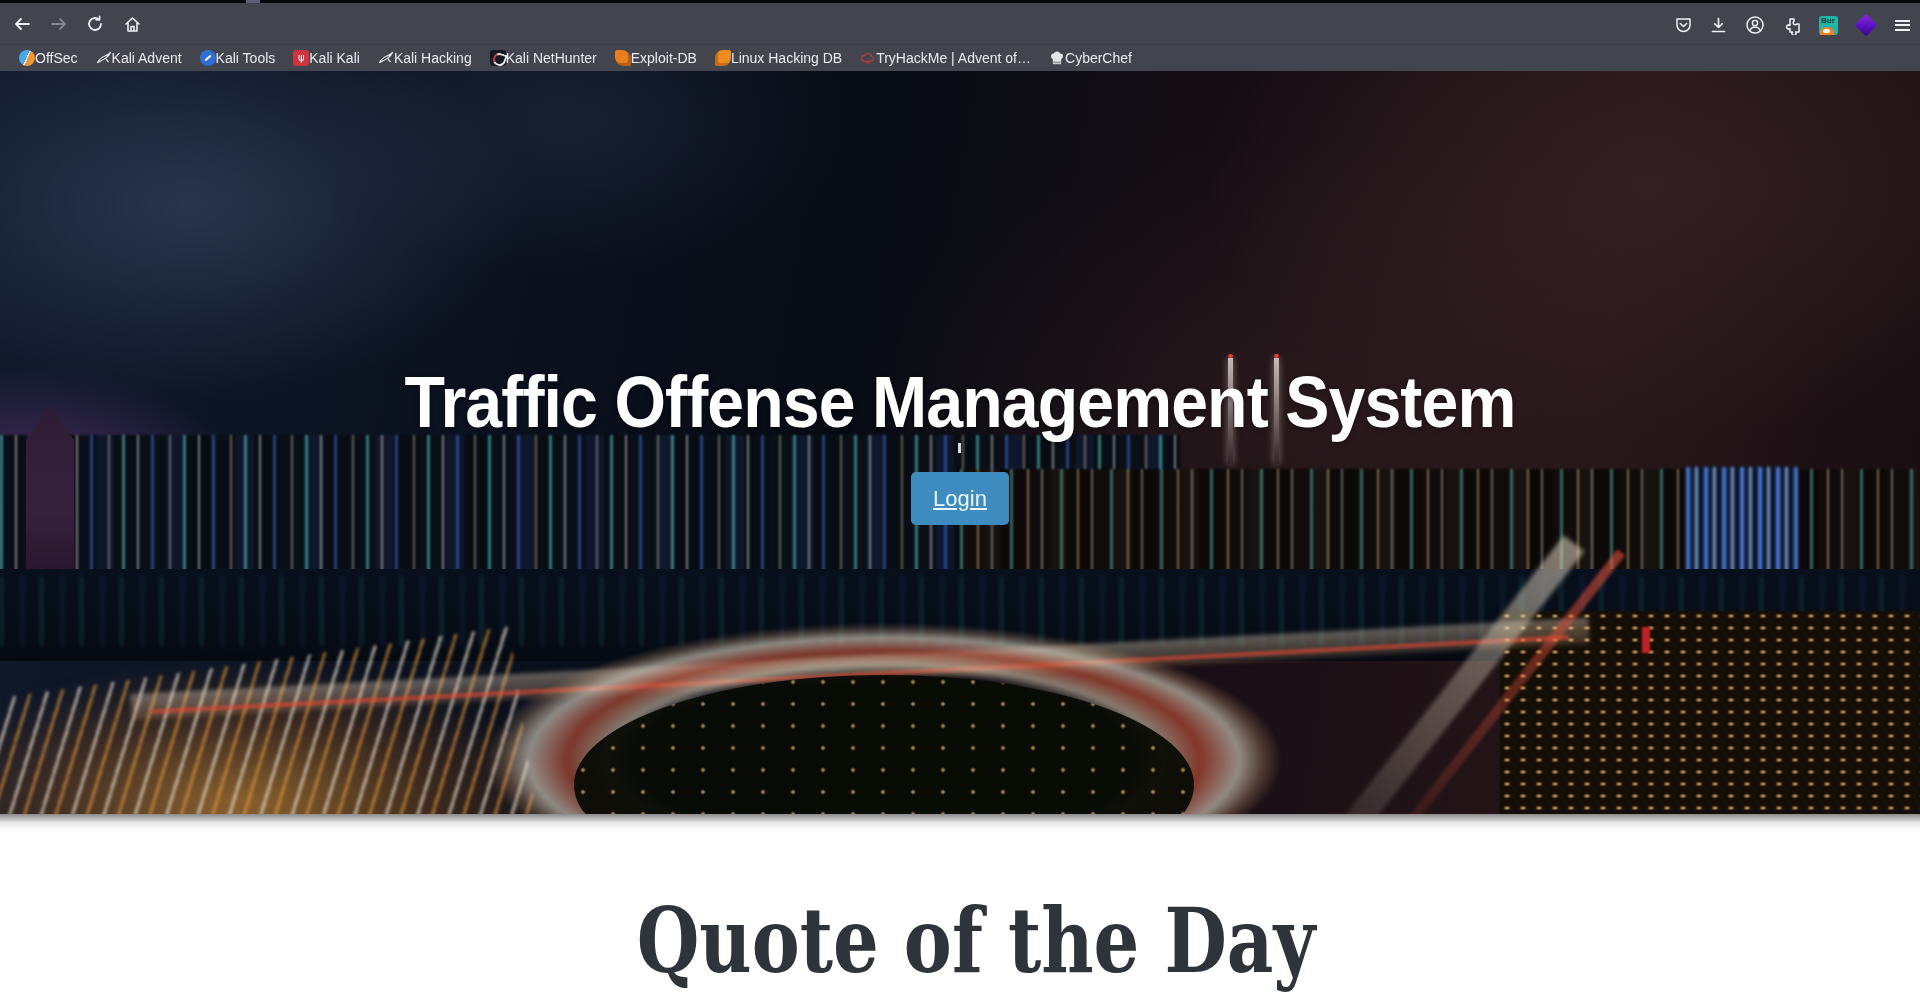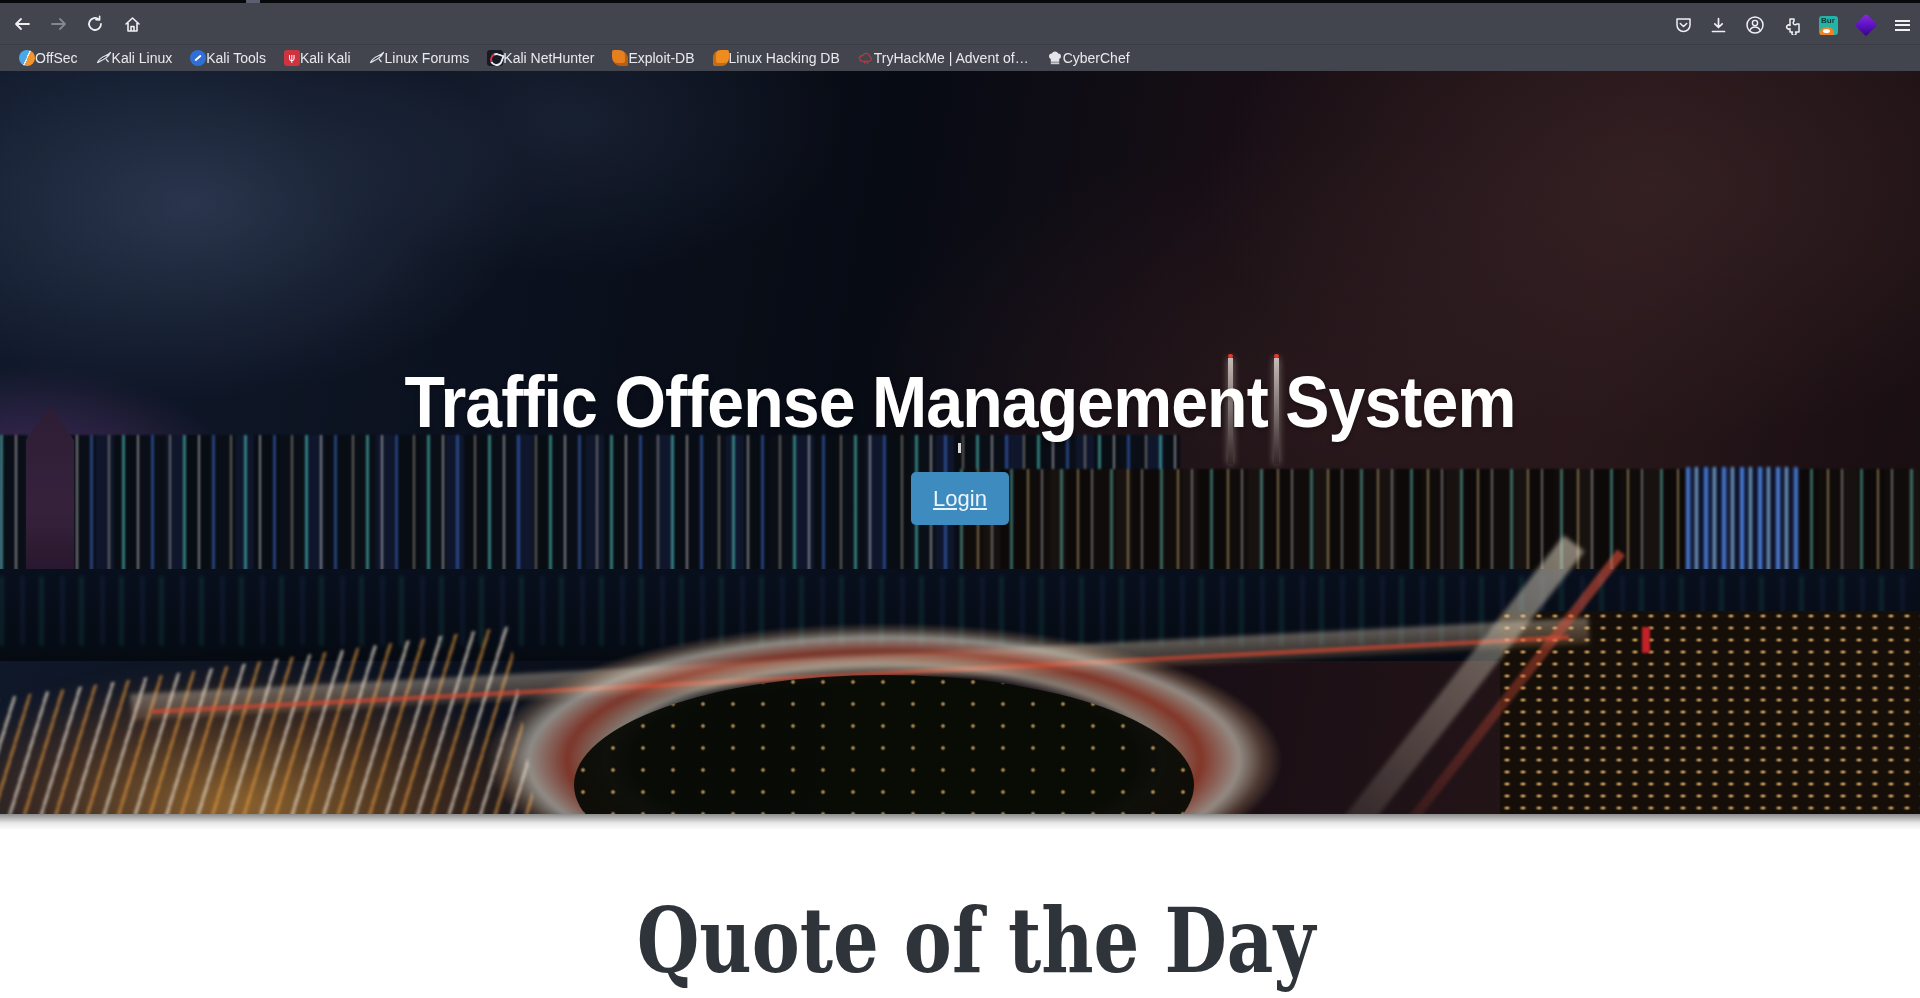--- a/index.html
+++ b/index.html
@@ -226,40 +226,40 @@
     <span class="fav fav-offsec"></span>
     <span>OffSec</span>
   </div>
 
   <div class="bm">
     <span class="fav">
       <svg width="16" height="16" viewBox="0 0 16 16">
           <path d="M1.5 12.5 C5 5.5 10.5 7 14.5 2.5 C12 8 7.5 9.5 1.5 12.5 Z M10 9 L12.5 12" stroke="#dfe2e8" stroke-width="1.2" fill="rgba(20,24,32,.9)" stroke-linejoin="round"></path>
         </svg>
     </span>
-    <span>Kali Linux</span>
+    <span>Kali Advent</span>
   </div>
 
   <div class="bm">
     <span class="fav fav-tools"></span>
     <span>Kali Tools</span>
   </div>
 
   <div class="bm">
     <span class="fav fav-docs">ψ</span>
     <span>Kali Kali</span>
   </div>
 
   <div class="bm">
     <span class="fav">
       <svg width="16" height="16" viewBox="0 0 16 16">
           <path d="M1.5 12.5 C5 5.5 10.5 7 14.5 2.5 C12 8 7.5 9.5 1.5 12.5 Z M10 9 L12.5 12" stroke="#dfe2e8" stroke-width="1.2" fill="rgba(20,24,32,.9)" stroke-linejoin="round"></path>
         </svg>
     </span>
-    <span>Linux Forums</span>
+    <span>Kali Hacking</span>
   </div>
 
   <div class="bm">
     <span class="fav fav-nh"></span>
     <span>Kali NetHunter</span>
   </div>
 
   <div class="bm">
     <span class="fav fav-edb"></span>
     <span>Exploit-DB</span>

